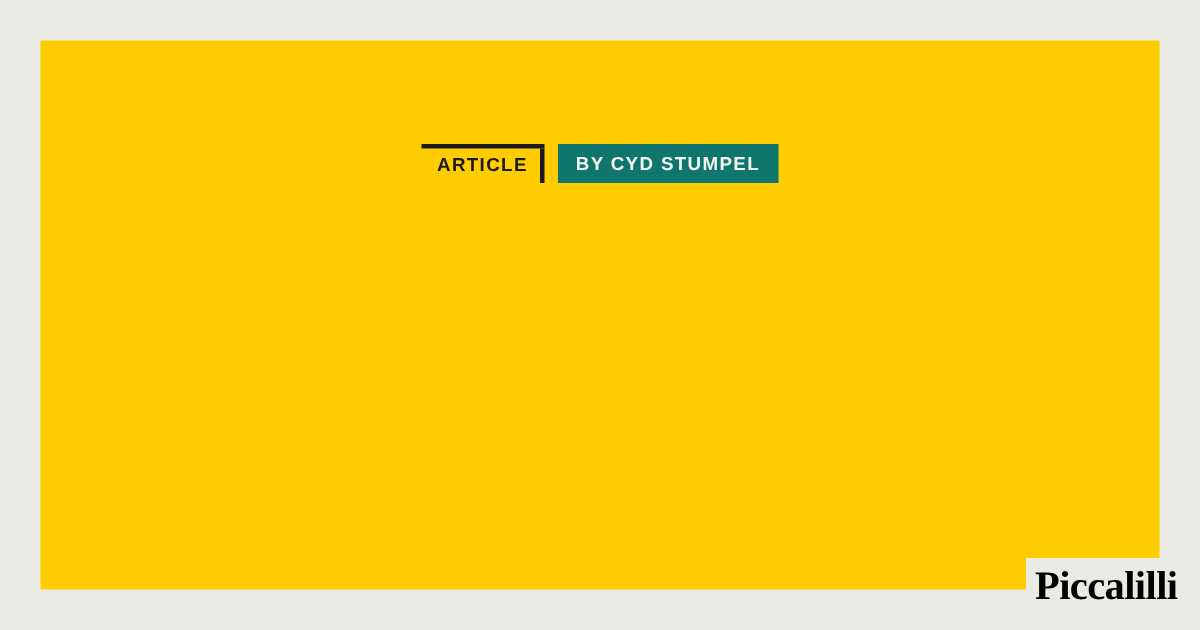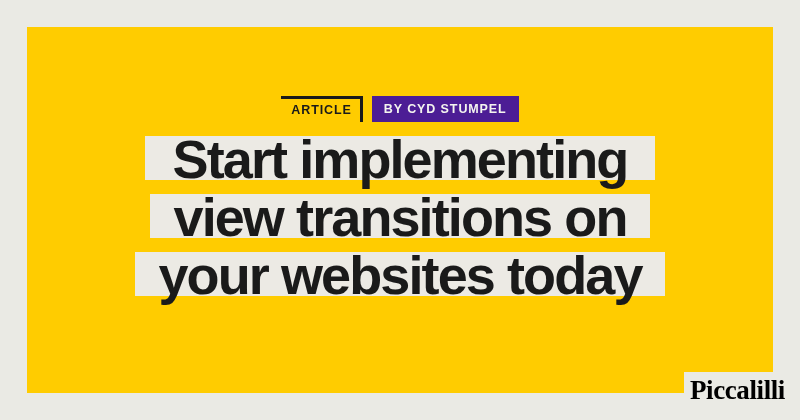--- a/index.html
+++ b/index.html
@@ -70,21 +70,21 @@
     bottom: 0;
     width: 3px;
     background: #1a1a1a;
   }
 
   #badge-author {
     display: flex;
     align-items: center;
     padding: 0 12px;
     margin-left: 9px;
-    background: #4c1d95;
+    background: #0f766e;
     color: #f4f4ef;
     font-size: 12.5px;
     font-weight: bold;
     letter-spacing: 0.9px;
     line-height: 1;
     box-sizing: border-box;
   }
 
   
   #headline {
@@ -154,38 +154,20 @@
 
   <div id="yellow-panel">
 
     <div id="badge-row">
       <div class="badge-group">
         <div id="badge-article">ARTICLE</div>
         <div id="badge-author">BY CYD STUMPEL</div>
       </div>
     </div>
 
-    <div id="headline">
-
-      <div class="headline-line">
-        <span class="band" style="left:118px;width:510px;"></span>
-        <span class="text">Start implementing</span>
-      </div>
-
-      <div class="headline-line">
-        <span class="band" style="left:123px;width:500px;"></span>
-        <span class="text">view transitions on</span>
-      </div>
-
-      <div class="headline-line">
-        <span class="band" style="left:108px;width:530px;"></span>
-        <span class="text">your websites today</span>
-      </div>
-
-    </div>
 
   </div>
 
   <div id="logo-block">
     <span id="logo-text">Piccalilli</span>
   </div>
 
 </div>
 
 </body></html>

